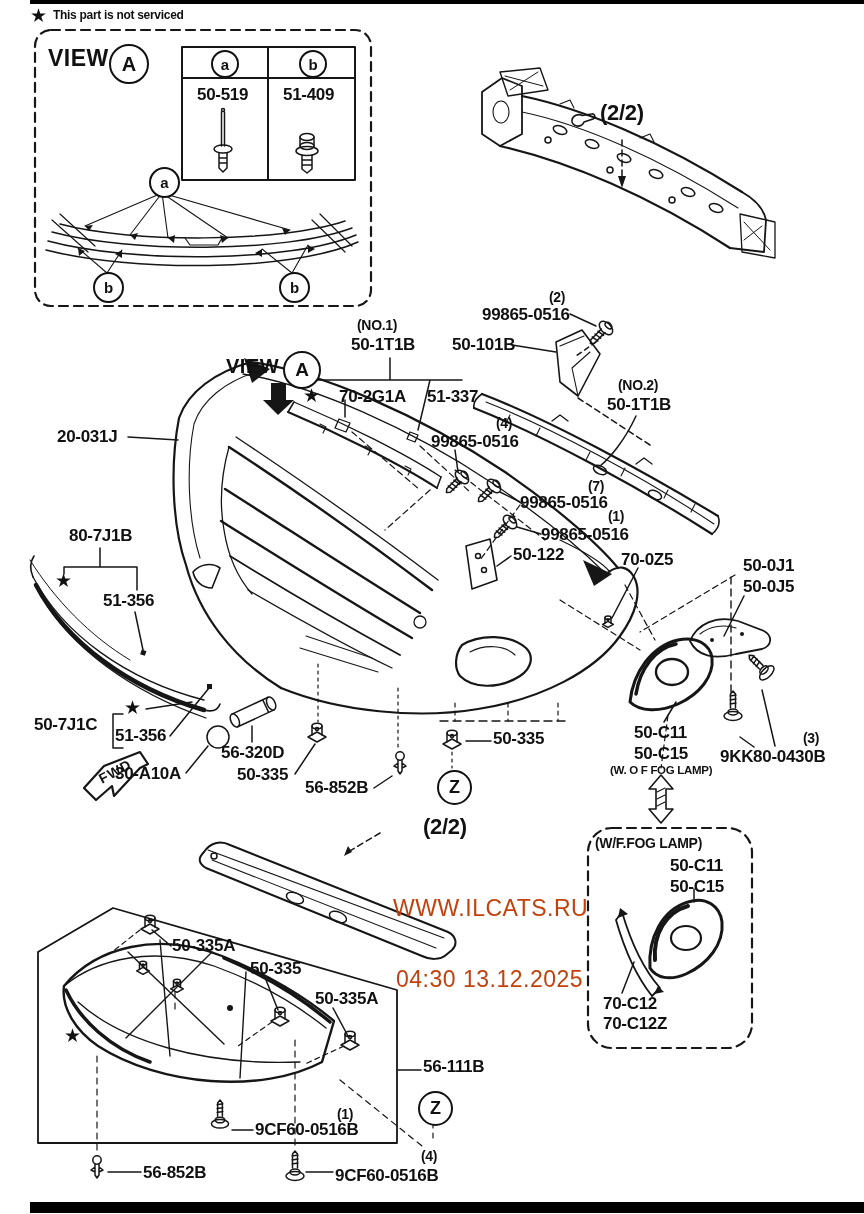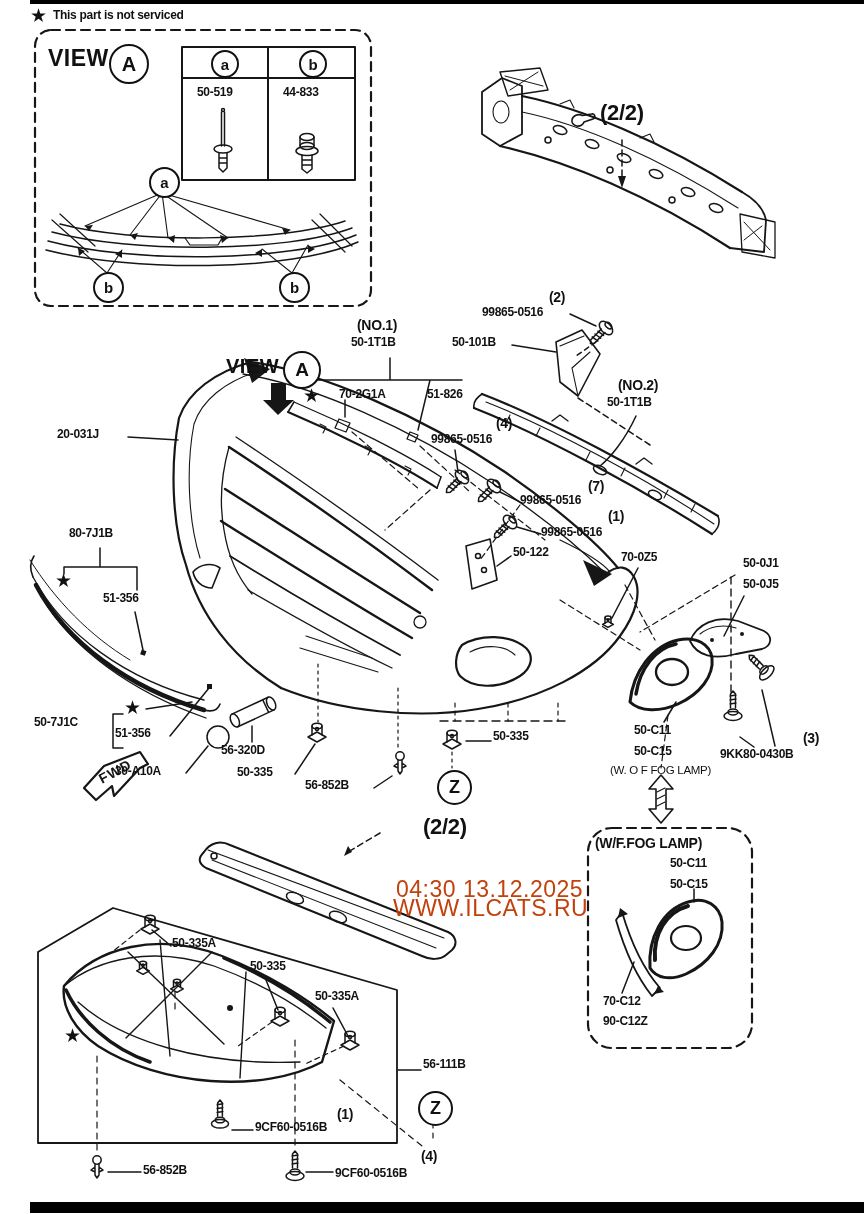--- a/index.html
+++ b/index.html
@@ -1,23 +1,23 @@
 <!DOCTYPE html>
 <html><head>
 <meta charset="utf-8">
 <style>
   html,body{margin:0;padding:0;background:#fff}
   body{width:864px;height:1214px;position:relative;font-family:"Liberation Sans",sans-serif;color:#111}
   #stage{position:absolute;left:0;top:0;width:864px;height:1214px;overflow:hidden;background:#fff}
   svg{position:absolute;left:0;top:0}
   svg *{vector-effect:non-scaling-stroke}
   .art{stroke:#161616;fill:none;stroke-width:1.5;stroke-linecap:round;stroke-linejoin:round}
-  .lbl{position:absolute;font-size:12px;font-weight:700;letter-spacing:-0.3px;white-space:nowrap;line-height:1.05}
+  .lbl{position:absolute;font-size:17px;font-weight:700;letter-spacing:-0.3px;white-space:nowrap;line-height:1.05}
   .sm{font-size:14px;font-weight:700}
-  .xs{font-size:11.5px;font-weight:400}
+  .xs{font-size:11.5px;font-weight:700}
   .lg{font-size:22px}
   .star{font-size:19px;font-weight:400}
   .vtitle{font-size:23px;font-weight:700;letter-spacing:.5px}
   .vtitle2{font-size:20px;font-weight:700;letter-spacing:.5px}
   .circ{position:absolute;border:2px solid #111;border-radius:50%;display:flex;align-items:center;justify-content:center;font-weight:700;background:#fff}
   .wm{position:absolute;color:#c2410c;font-size:23px;font-weight:400;letter-spacing:.5px}
   .bar{position:absolute;background:#000}
 </style>
 </head>
 <body>
@@ -302,39 +302,39 @@
   </svg>
 
   <div class="lbl star" style="left:30px;top:6px">★</div>
   <div class="lbl" style="left:53px;top:9px;font-size:12px">This part is not serviced</div>
 
   <div class="lbl vtitle" style="left:48px;top:46px">VIEW</div>
   <div class="circ" style="left:109px;top:44px;width:36px;height:36px;font-size:20px">A</div>
   <div class="circ" style="left:211px;top:50px;width:24px;height:24px;font-size:15px">a</div>
   <div class="circ" style="left:299px;top:50px;width:24px;height:24px;font-size:15px">b</div>
   <div class="lbl" style="left:197px;top:86px">50-519</div>
-  <div class="lbl" style="left:283px;top:86px">44-833</div>
+  <div class="lbl" style="left:283px;top:86px">51-409</div>
   <div class="circ" style="left:149px;top:167px;width:27px;height:27px;font-size:15px">a</div>
   <div class="circ" style="left:93px;top:272px;width:27px;height:27px;font-size:15px">b</div>
   <div class="circ" style="left:279px;top:272px;width:27px;height:27px;font-size:15px">b</div>
 
   <div class="lbl lg" style="left:600px;top:101px">(2/2)</div>
   <div class="lbl sm" style="left:549px;top:290px">(2)</div>
   <div class="lbl" style="left:482px;top:306px">99865-0516</div>
   <div class="lbl" style="left:452px;top:336px">50-101B</div>
   <div class="lbl sm" style="left:357px;top:318px">(NO.1)</div>
   <div class="lbl" style="left:351px;top:336px">50-1T1B</div>
   <div class="lbl sm" style="left:618px;top:378px">(NO.2)</div>
   <div class="lbl" style="left:607px;top:396px">50-1T1B</div>
 
   <div class="lbl vtitle2" style="left:226px;top:356px">VIEW</div>
   <div class="circ" style="left:283px;top:351px;width:34px;height:34px;font-size:19px">A</div>
   <div class="lbl star" style="left:303px;top:386px">★</div>
   <div class="lbl" style="left:339px;top:388px">70-2G1A</div>
-  <div class="lbl" style="left:427px;top:388px">51-826</div>
+  <div class="lbl" style="left:427px;top:388px">51-337</div>
   <div class="lbl" style="left:57px;top:428px">20-031J</div>
 
   <div class="lbl sm" style="left:496px;top:416px">(4)</div>
   <div class="lbl" style="left:431px;top:433px">99865-0516</div>
   <div class="lbl sm" style="left:588px;top:479px">(7)</div>
   <div class="lbl" style="left:520px;top:494px">99865-0516</div>
   <div class="lbl sm" style="left:608px;top:509px">(1)</div>
   <div class="lbl" style="left:541px;top:526px">99865-0516</div>
   <div class="lbl" style="left:513px;top:546px">50-122</div>
   <div class="lbl" style="left:621px;top:551px">70-0Z5</div>
@@ -358,29 +358,29 @@
   <div class="lbl" style="left:634px;top:745px">50-C15</div>
   <div class="lbl xs" style="left:610px;top:764px">(W. O F FOG LAMP)</div>
   <div class="lbl" style="left:720px;top:748px">9KK80-0430B</div>
   <div class="lbl sm" style="left:803px;top:731px">(3)</div>
 
   <div class="lbl lg" style="left:423px;top:815px">(2/2)</div>
   <div class="lbl sm" style="left:595px;top:836px">(W/F.FOG LAMP)</div>
   <div class="lbl" style="left:670px;top:857px">50-C11</div>
   <div class="lbl" style="left:670px;top:878px">50-C15</div>
   <div class="lbl" style="left:603px;top:995px">70-C12</div>
-  <div class="lbl" style="left:603px;top:1015px">90-C12Z</div>
+  <div class="lbl" style="left:603px;top:1015px">70-C12Z</div>
 
   <div class="lbl" style="left:172px;top:937px">50-335A</div>
   <div class="lbl" style="left:250px;top:960px">50-335</div>
   <div class="lbl" style="left:315px;top:990px">50-335A</div>
   <div class="lbl star" style="left:64px;top:1026px">★</div>
   <div class="lbl" style="left:423px;top:1058px">56-111B</div>
   <div class="circ" style="left:418px;top:1091px;width:31px;height:31px;font-size:18px">Z</div>
   <div class="lbl sm" style="left:337px;top:1107px">(1)</div>
   <div class="lbl" style="left:255px;top:1121px">9CF60-0516B</div>
   <div class="lbl" style="left:143px;top:1164px">56-852B</div>
   <div class="lbl sm" style="left:421px;top:1149px">(4)</div>
   <div class="lbl" style="left:335px;top:1167px">9CF60-0516B</div>
 
   <div class="wm" style="left:393px;top:895px">WWW.ILCATS.RU</div>
-  <div class="wm" style="left:396px;top:876px">04:30 13.12.2025</div>
+  <div class="wm" style="left:396px;top:966px">04:30 13.12.2025</div>
 </div>
 
 </body></html>

